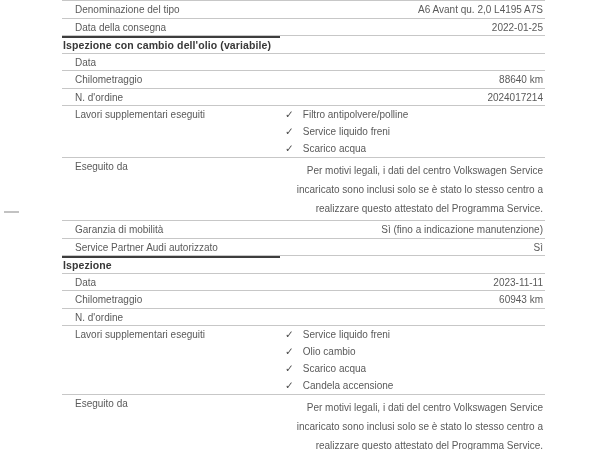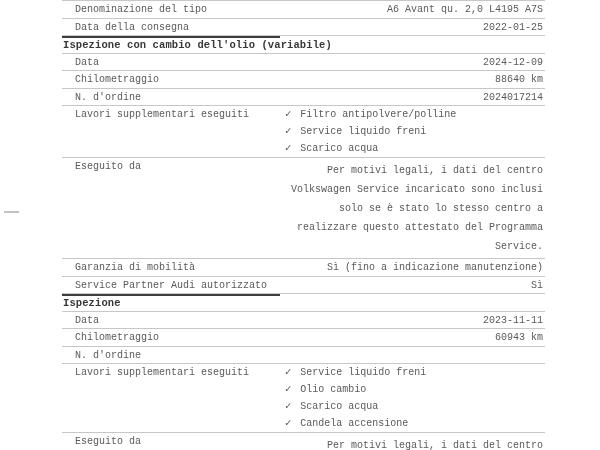--- a/index.html
+++ b/index.html
@@ -1,19 +1,19 @@
 <!DOCTYPE html>
 <html><head>
 <meta charset="utf-8">
 <style>
   * { margin:0; padding:0; box-sizing:border-box; }
   html,body { background:#ffffff; }
   .page {
     position:relative; width:568px; height:450px; background:#ffffff;
-    overflow:hidden; font-family:Liberation Mono, monospace;
+    overflow:hidden; font-family:Liberation Sans, sans-serif;
     font-size:10px; line-height:11px; color:#5a5a5a;padding-left:19px;
   }
   .doc { position:absolute; left:62px; top:0; width:483px; }
   .table { border-top:1px solid #c7c7c7; }
   .row { display:flex; border-bottom:1px solid #c7c7c7; padding:3px 0 2.5px; }
   .label { width:223px; padding-left:13px; flex-shrink:0; }
   .value { flex:1; padding-right:2px;text-align:right; }
   .section { }
   .section-rule { width:218px; height:0; border-top:2.5px solid #3d3d3d; }
   .section-title {
@@ -47,21 +47,20 @@
         <div class="value">2022-01-25</div>
       </div>
     </div>
 
     <div class="section">
       <div class="section-rule"></div>
       <div class="section-title">Ispezione con cambio dell'olio (variabile)</div>
       <div class="table">
         <div class="row">
           <div class="label">Data</div>
-          <div class="value">2024-12-09</div>
         </div>
         <div class="row">
           <div class="label">Chilometraggio</div>
           <div class="value">88640 km</div>
         </div>
         <div class="row">
           <div class="label">N. d'ordine</div>
           <div class="value">2024017214</div>
         </div>
         <div class="row">

